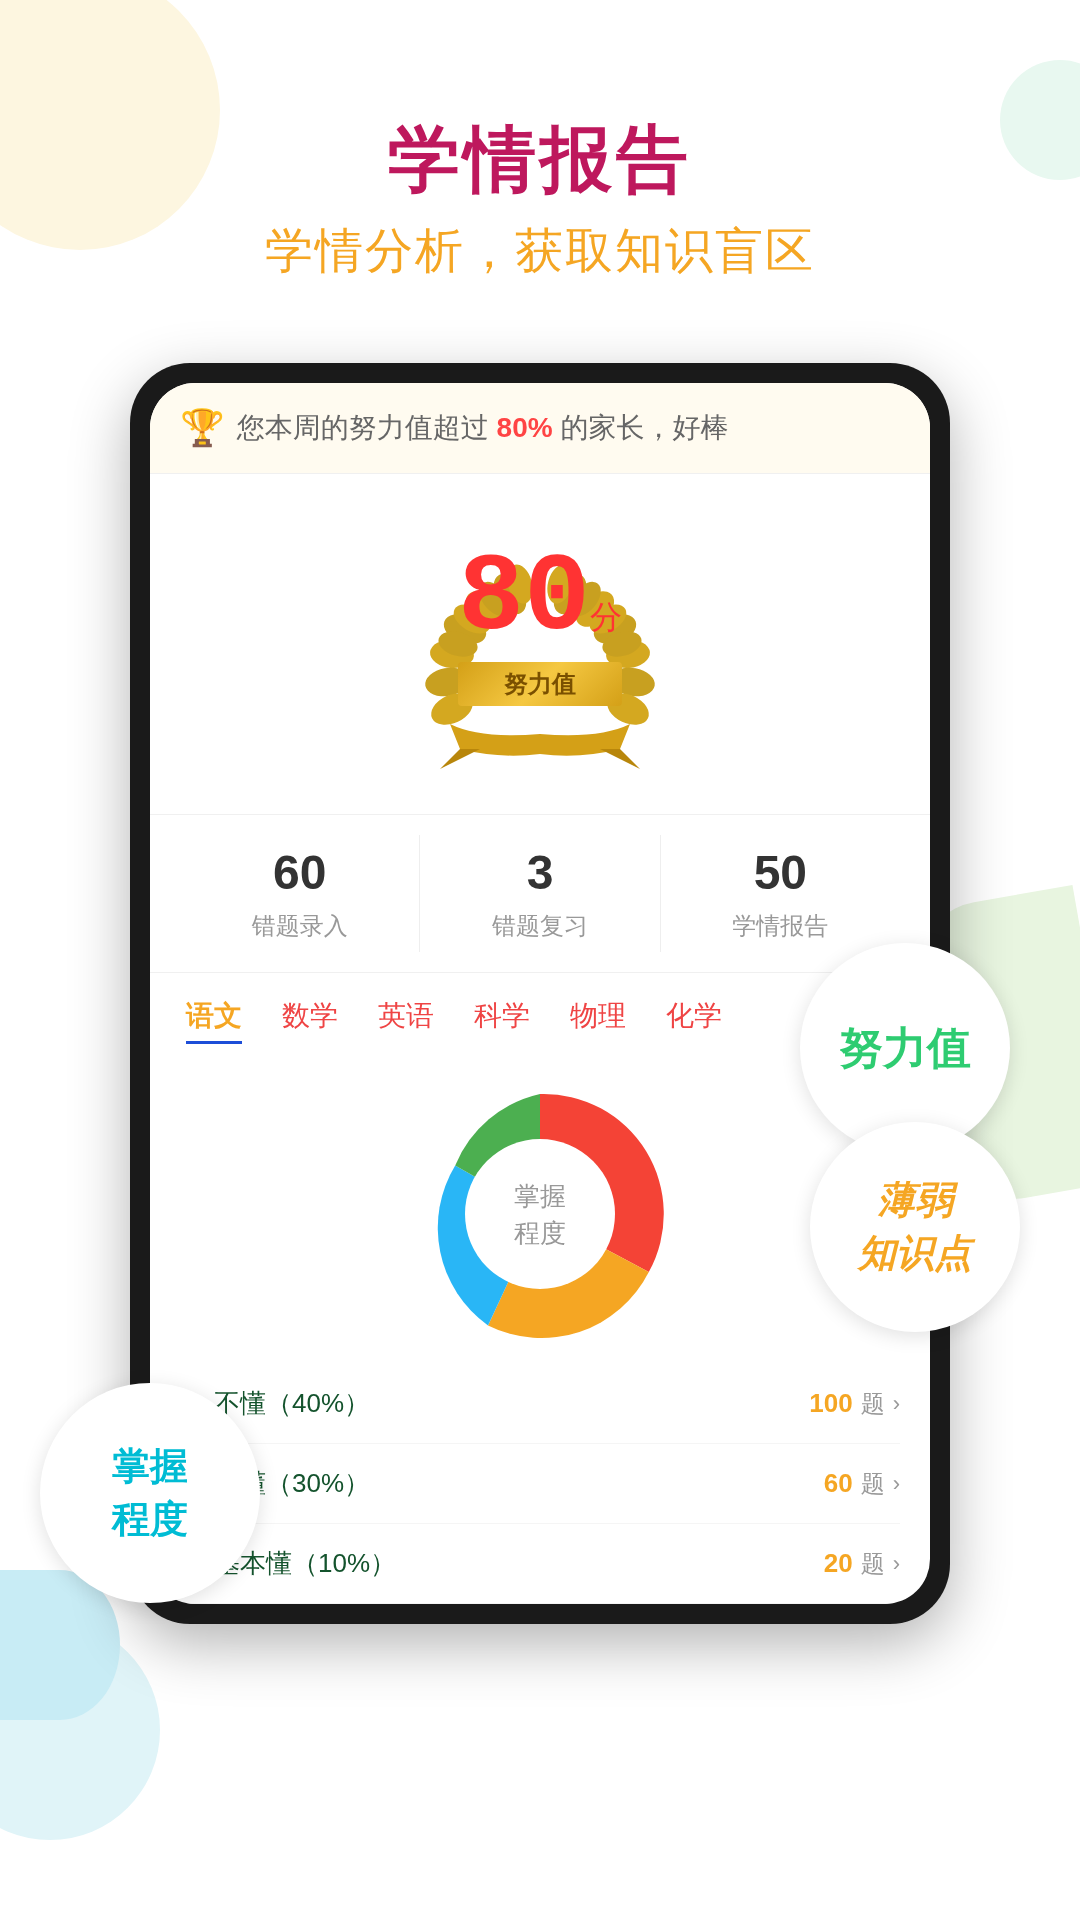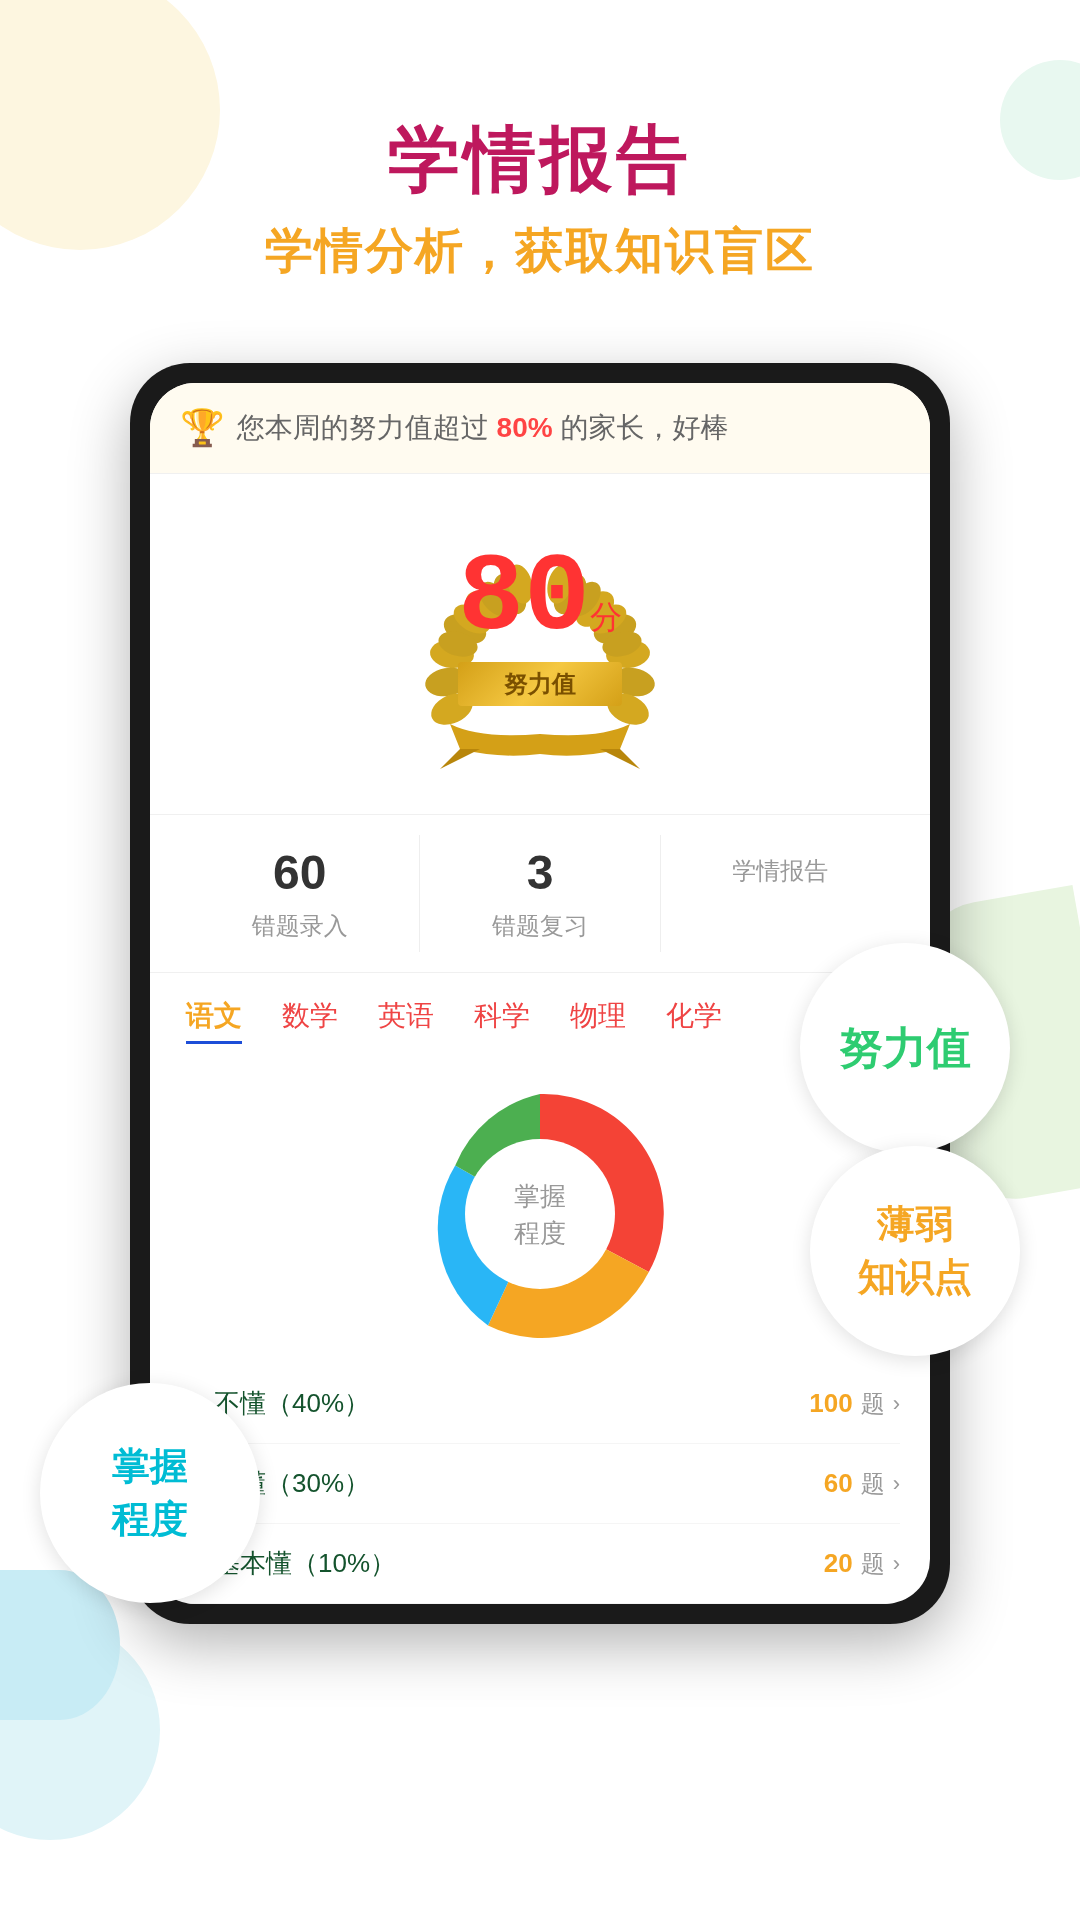--- a/index.html
+++ b/index.html
@@ -83,21 +83,21 @@
     .header-title {
       font-size: 72px;
       font-weight: 900;
       color: #be185d;
       letter-spacing: 4px;
       line-height: 1.1;
     }
 
     .header-subtitle {
       font-size: 48px;
-      font-weight: 700;
+      font-weight: 400;
       color: #f5a623;
       margin-top: 20px;
       letter-spacing: 2px;
     }
 
     
     .phone-container {
       position: relative;
       z-index: 2;
       margin: 60px auto 0;
@@ -327,27 +327,28 @@
       top: 1020px;
       left: -90px;
       width: 220px;
       height: 220px;
       font-size: 38px;
       color: #00bcd4;
       line-height: 1.3;
     }
 
     .float-ruodian {
-      bottom: 268px;
+      bottom: 292px;
       right: -70px;
       width: 210px;
       height: 210px;
       font-size: 38px;
       color: #f5a623;
       line-height: 1.3;
+      font-style: italic;
     }
 
     
     .laurel-container {
       position: relative;
       width: 320px;
       height: 290px;
       font-family: Liberation Mono, monospace;
     }
   </style>
@@ -439,20 +440,21 @@
       <div class="stats-row">
         <div class="stat-item">
           <span class="stat-number">60</span>
           <div class="stat-label">错题录入</div>
         </div>
         <div class="stat-item">
           <span class="stat-number">3</span>
           <div class="stat-label">错题复习</div>
         </div>
         <div class="stat-item">
+          <span class="stat-number">50</span>
           <div class="stat-label">学情报告</div>
         </div>
       </div>
 
       <div class="subject-tabs">
         <div class="subject-tab active">语文</div>
         <div class="subject-tab">数学</div>
         <div class="subject-tab">英语</div>
         <div class="subject-tab">科学</div>
         <div class="subject-tab">物理</div>

